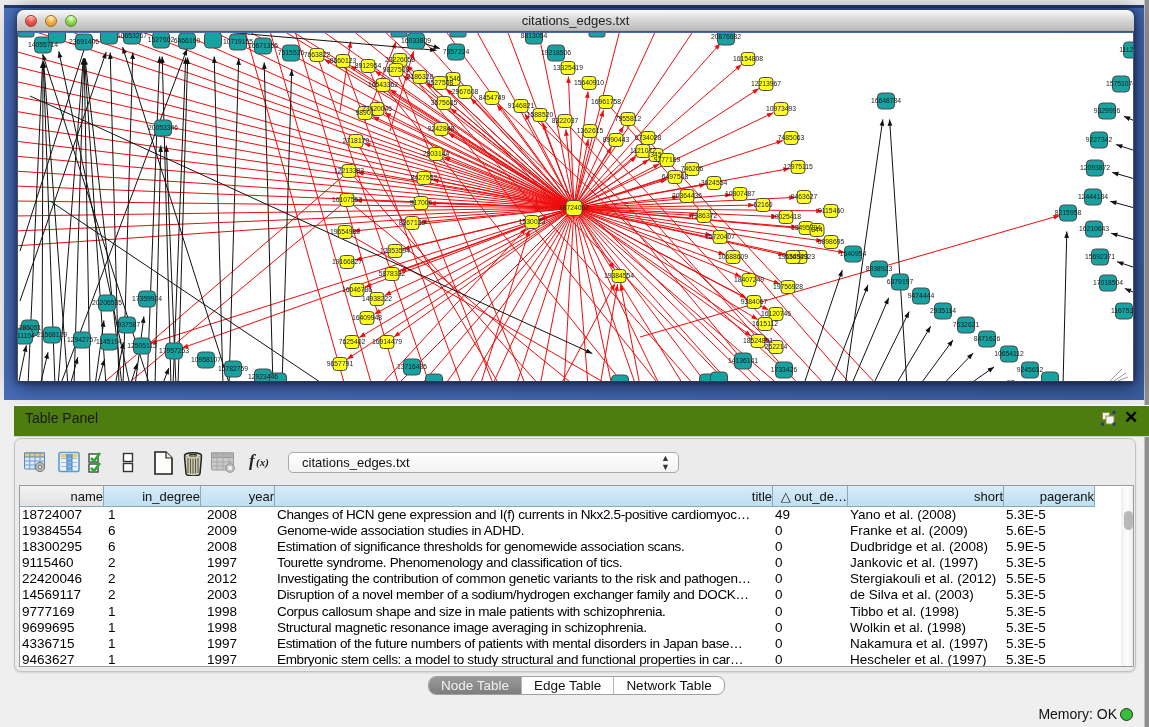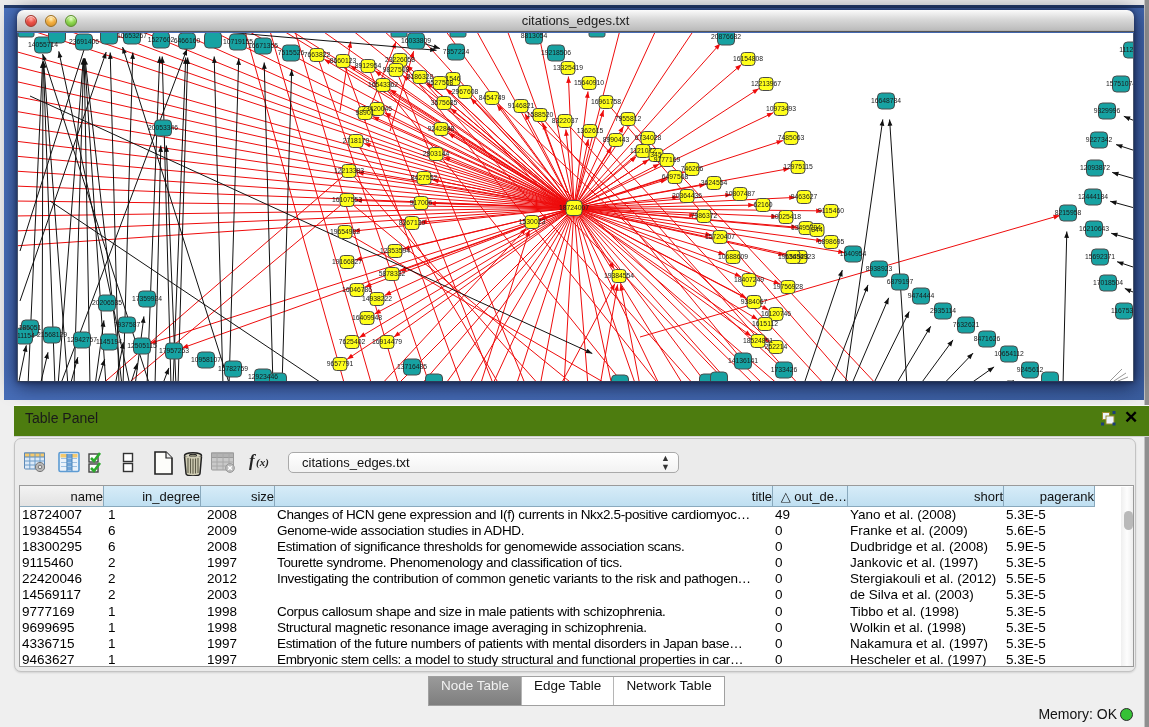--- a/index.html
+++ b/index.html
@@ -27,21 +27,21 @@
 #tbl{left:4px;top:46px;width:1115px;height:182px;background:#fff;border:1px solid #9a9a9a;overflow:hidden}
 .th{position:absolute;top:0;height:21px;background:linear-gradient(#d7ecf8,#bfdff1);border-right:1px solid #89a9bd;border-bottom:1px solid #89a9bd;font-size:13px;color:#111;text-align:right;line-height:21px}
 .tr{position:relative;height:16.1px;font-size:13.5px;color:#000;white-space:nowrap}
 .tr div{position:absolute;top:0;line-height:16px;overflow:hidden}
 .tr .c3{letter-spacing:-0.35px}
 .c0{left:2px;width:82px} .c1{left:88px;width:95px} .c2{left:187px;width:72px} .c3{left:257px;width:496px}
 .c4{left:755px;width:73px} .c5{left:830px;width:155px} .c6{left:986px;width:90px}
 #vsb{left:1101px;top:1px;width:15px;height:180px;background:linear-gradient(90deg,#efefef,#fdfdfd 40%,#e7e7e7)}
 #vthumb{left:3px;top:24px;width:9px;height:19px;background:#b9b9b9;border-radius:5px}
 
-#tabs{left:428px;top:676px;height:30px;display:flex;border:1px solid #a0a0a0;border-radius:0;overflow:hidden;font-size:13.5px;line-height:17px;background:#fff}
+#tabs{left:428px;top:676px;height:19px;display:flex;border:1px solid #a0a0a0;border-radius:8px;overflow:hidden;font-size:13.5px;line-height:17px;background:#fff}
 #tabs .seg{padding:0 12px;color:#111}
 #tabs .sel{background:linear-gradient(#9a9a9a,#7e7e7e);color:#f2f2f2}
 #tabs .seg+.seg{border-left:1px solid #b5b5b5}
 #mem{right:32px;top:706px;font-size:14px;color:#111}
 #dot{left:1120px;top:708px;width:13px;height:13px;border-radius:50%;background:#35c135;border:1.5px solid #2a2a2a}
 
 #fico{left:1101px;top:411px;width:15px;height:15px}
 #xico{left:1124px;top:409px;width:15px;height:17px;font-size:17px;font-weight:bold;color:#000;line-height:17px}
 </style></head><body>
 <div class="abs" id="topstrip"></div>
@@ -402,21 +402,21 @@
   <div class="abs tbicon" style="left:233px">
       <svg width="26" height="22" viewBox="0 0 26 22">
         <text x="1" y="16" font-family="Liberation Serif, serif" font-size="17" font-style="italic" font-weight="bold" fill="#222">f</text>
         <text x="8" y="16" font-family="Liberation Serif, serif" font-size="11" font-style="italic" font-weight="bold" fill="#222">(x)</text>
       </svg>
     </div>
   <div class="abs" id="dd">citations_edges.txt<span class="arr">▲<br>▼</span></div>
   <div class="abs" id="tbl">
     <div class="th" style="left:0;width:84px;background:linear-gradient(#f3f3f3,#e2e2e2)">name</div>
     <div class="th" style="left:84px;width:97px">in_degree</div>
-    <div class="th" style="left:181px;width:74px">size</div>
+    <div class="th" style="left:181px;width:74px">year</div>
     <div class="th" style="left:255px;width:498px">title</div>
     <div class="th" style="left:753px;width:75px">△ out_de…</div>
     <div class="th" style="left:828px;width:156px">short</div>
     <div class="th" style="left:984px;width:91px">pagerank</div>
     <div class="abs" style="left:0;top:21px;width:1075px">
 <div class="tr">
           <div class="c0">18724007</div>
           <div class="c1">1</div>
           <div class="c2">2008</div>
           <div class="c3">Changes of HCN gene expression and I(f) currents in Nkx2.5-positive cardiomyoc…</div>
@@ -457,20 +457,21 @@
           <div class="c2">2012</div>
           <div class="c3">Investigating the contribution of common genetic variants to the risk and pathogen…</div>
           <div class="c4">0</div>
           <div class="c5">Stergiakouli et al. (2012)</div>
           <div class="c6">5.5E-5</div>
         </div>
 <div class="tr">
           <div class="c0">14569117</div>
           <div class="c1">2</div>
           <div class="c2">2003</div>
+          <div class="c3">Disruption of a novel member of a sodium/hydrogen exchanger family and DOCK…</div>
           <div class="c4">0</div>
           <div class="c5">de Silva et al. (2003)</div>
           <div class="c6">5.3E-5</div>
         </div>
 <div class="tr">
           <div class="c0">9777169</div>
           <div class="c1">1</div>
           <div class="c2">1998</div>
           <div class="c3">Corpus callosum shape and size in male patients with schizophrenia.</div>
           <div class="c4">0</div>

